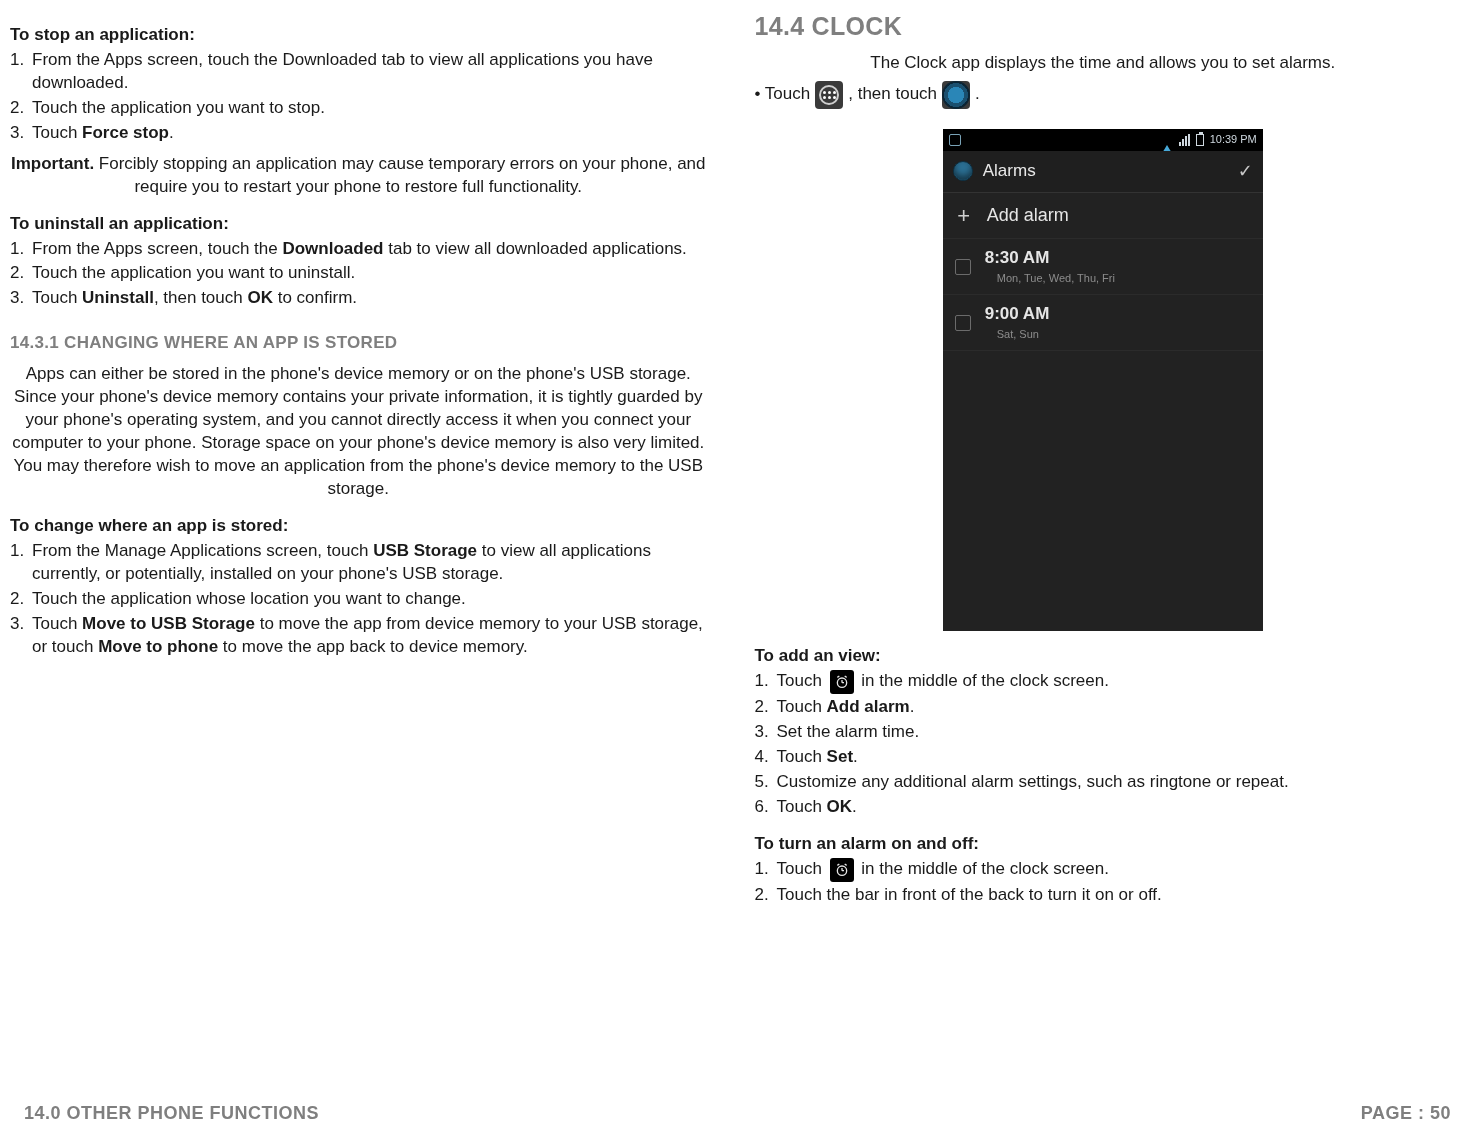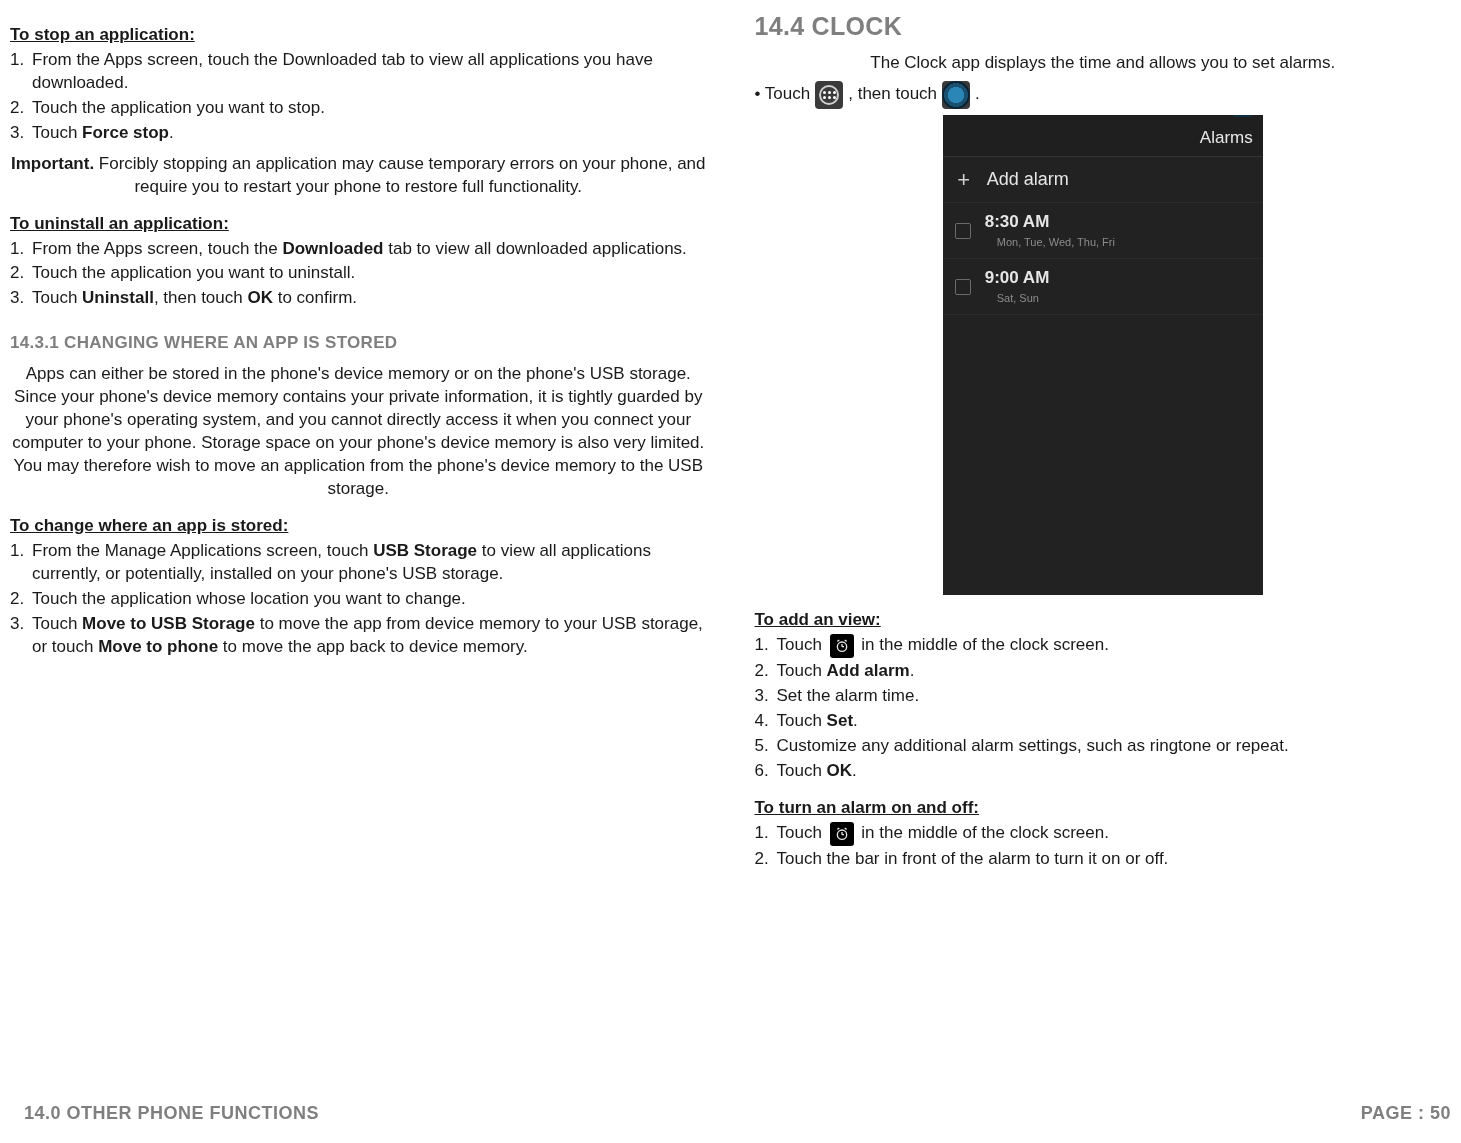--- a/index.html
+++ b/index.html
@@ -25,21 +25,20 @@
   }
   .col {
     flex: 1 1 0;
   }
   .col-left { }
   .col-right { }
   .heading {
     font-weight: bold;
     margin-top: 14px;
     margin-bottom: 2px;
-    text-decoration: underline;
   }
   .h-section {
     font-family: "Arial Narrow", Arial, Helvetica, sans-serif;
     font-stretch: condensed;
     font-weight: bold;
     color: #7f7f7f;
     letter-spacing: 0.3px;
     margin-top: 22px;
     margin-bottom: 8px;
   }
@@ -124,25 +123,24 @@
     color: #cfd8df;
   }
   .sb-left { margin-right:auto; display:flex; gap:4px; }
   .sb-ic { width:12px;height:12px;display:inline-block; }
   .sb-tri { width:0;height:0;border-left:6px solid transparent;border-right:6px solid transparent;border-bottom:10px solid #46a8d8; transform: scaleX(0.6);}
   .sb-sig .bars { display:flex;align-items:flex-end;gap:1px;}
   .sb-sig .bars span{ width:2px;background:#cfd8df;display:block;}
   .sb-batt { width:8px;height:12px;border:1px solid #cfd8df; position:relative;}
   .sb-batt:before{content:"";position:absolute;top:-3px;left:2px;width:4px;height:2px;background:#cfd8df;}
   .appbar {
-    height: 42px; display:flex; align-items:flex-end;
+    height: 42px; display:flex; align-items:center;
     padding: 0 10px; gap: 10px;
     border-bottom: 1px solid #333;
     background: #1f1f1f;
-    flex-direction: column;
   }
   .appbar .title { flex:1; font-size:17px; color:#e8e8e8; }
   .check { font-size:18px; color:#c9c9c9; }
   .alarm-ic {
     width:20px;height:20px;border-radius:50%;background:#2b6f93;
     box-shadow: inset 0 -4px 6px rgba(0,0,0,0.5);
     border:1px solid #0c2e40;
   }
   .row {
     display:flex; align-items:center; gap:14px;
@@ -240,21 +238,21 @@
           <span>or touch </span><span class="b">Move to phone</span><span> to move the app back to device memory.</span>
         </span>
           </li>
       </ol>
     </div>
 
     <div class="col col-right">
       <div class="h-section h-14-4" style="margin-top:0">14.4 CLOCK</div>
       <div class="para">The Clock app displays the time and allows you to set alarms.</div>
 
-      <div class="bullet-row" style="margin-bottom:6px;">
+      <div class="bullet-row" style="margin-bottom:20px;">
         <span>• Touch </span>
         <span class="icon-inline">
           <span class="icon-box-dark">
               <span class="circle-ring" style="display:flex;align-items:center;justify-content:center;">
                 <span class="dots6">
                   <span></span>
                   <span></span>
                   <span></span>
                   <span></span>
                   <span></span>
@@ -267,20 +265,36 @@
         <span class="icon-inline">
           <span class="icon-box-dark">
               <span class="clock-outline"></span>
             </span>
         </span>
         <span>.</span>
       </div>
 
       <div class="phone-wrap">
         <div class="phone">
+          <div class="statusbar">
+            <span class="sb-left">
+                <span class="sb-ic" style="border:1px solid #7aa3b7;border-radius:2px;"></span>
+              </span>
+            <span><span class="sb-tri"></span></span>
+            <span class="sb-sig">
+                <span class="bars">
+                  <span style="height:4px"></span>
+                  <span style="height:7px"></span>
+                  <span style="height:10px"></span>
+                  <span style="height:12px"></span>
+                </span>
+              </span>
+            <span class="sb-batt"></span>
+            <span>10:39 PM</span>
+          </div>
           <div class="appbar">
             <span class="alarm-ic"></span>
             <span class="title">Alarms</span>
             <span class="check">✓</span>
           </div>
           <div class="row addrow">
             <span class="plus">+</span>
             <div class="main">
                 <span class="addlabel">Add alarm</span>
               </div>
@@ -352,21 +366,21 @@
                     <line x1="12" y1="13" x2="12" y2="9" stroke="#e6e6e6" stroke-width="2"></line>
                     <line x1="12" y1="13" x2="15" y2="13" stroke="#e6e6e6" stroke-width="2"></line>
                     <line x1="5" y1="5" x2="8" y2="3" stroke="#e6e6e6" stroke-width="2"></line>
                     <line x1="19" y1="5" x2="16" y2="3" stroke="#e6e6e6" stroke-width="2"></line>
                   </svg>
                 </span>
               </span><span> in the middle of the clock screen.</span></span>
           </li>
         <li>
             <span class="num">2.</span>
-            <span class="txt">Touch the bar in front of the alarm to turn it on or off.</span>
+            <span class="txt">Touch the bar in front of the back to turn it on or off.</span>
           </li>
       </ol>
     </div>
   </div>
 
   <div class="footer">
     <span>14.0 OTHER PHONE FUNCTIONS</span>
     <span>PAGE : 50</span>
   </div>
 </div>

